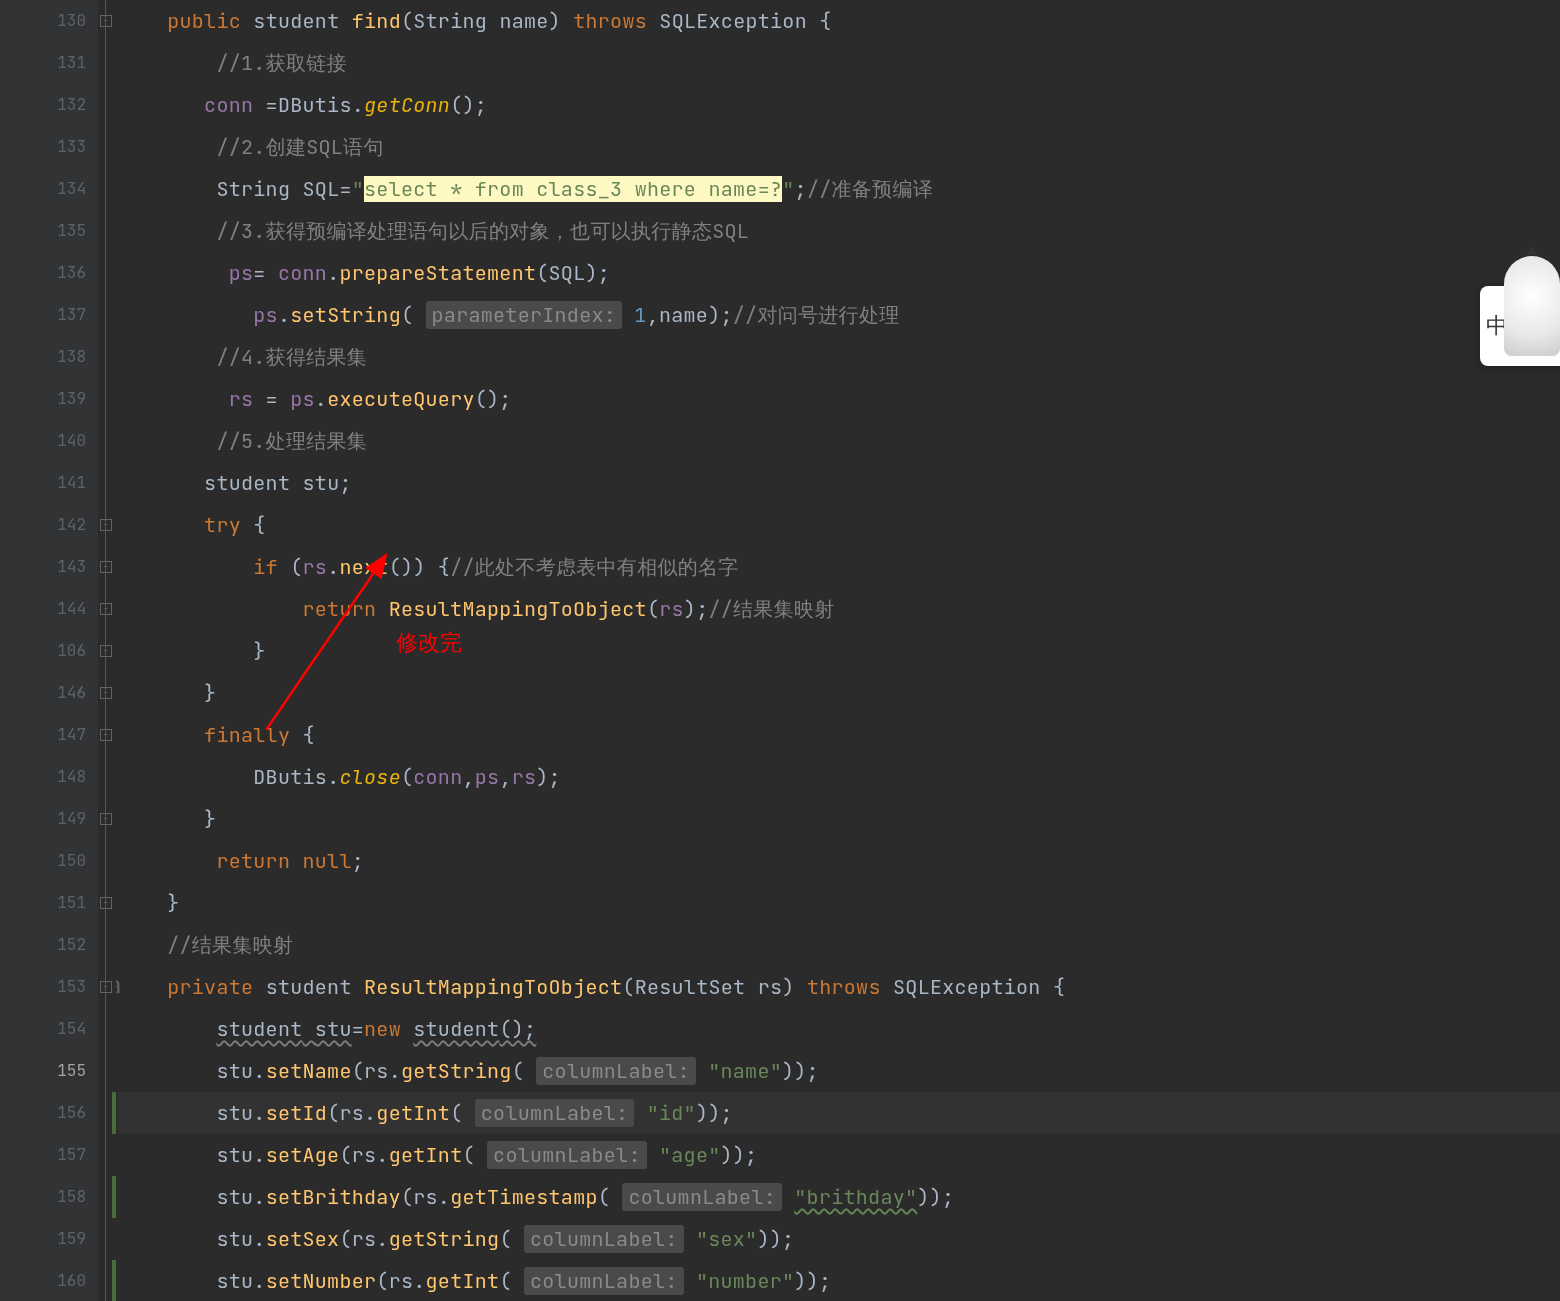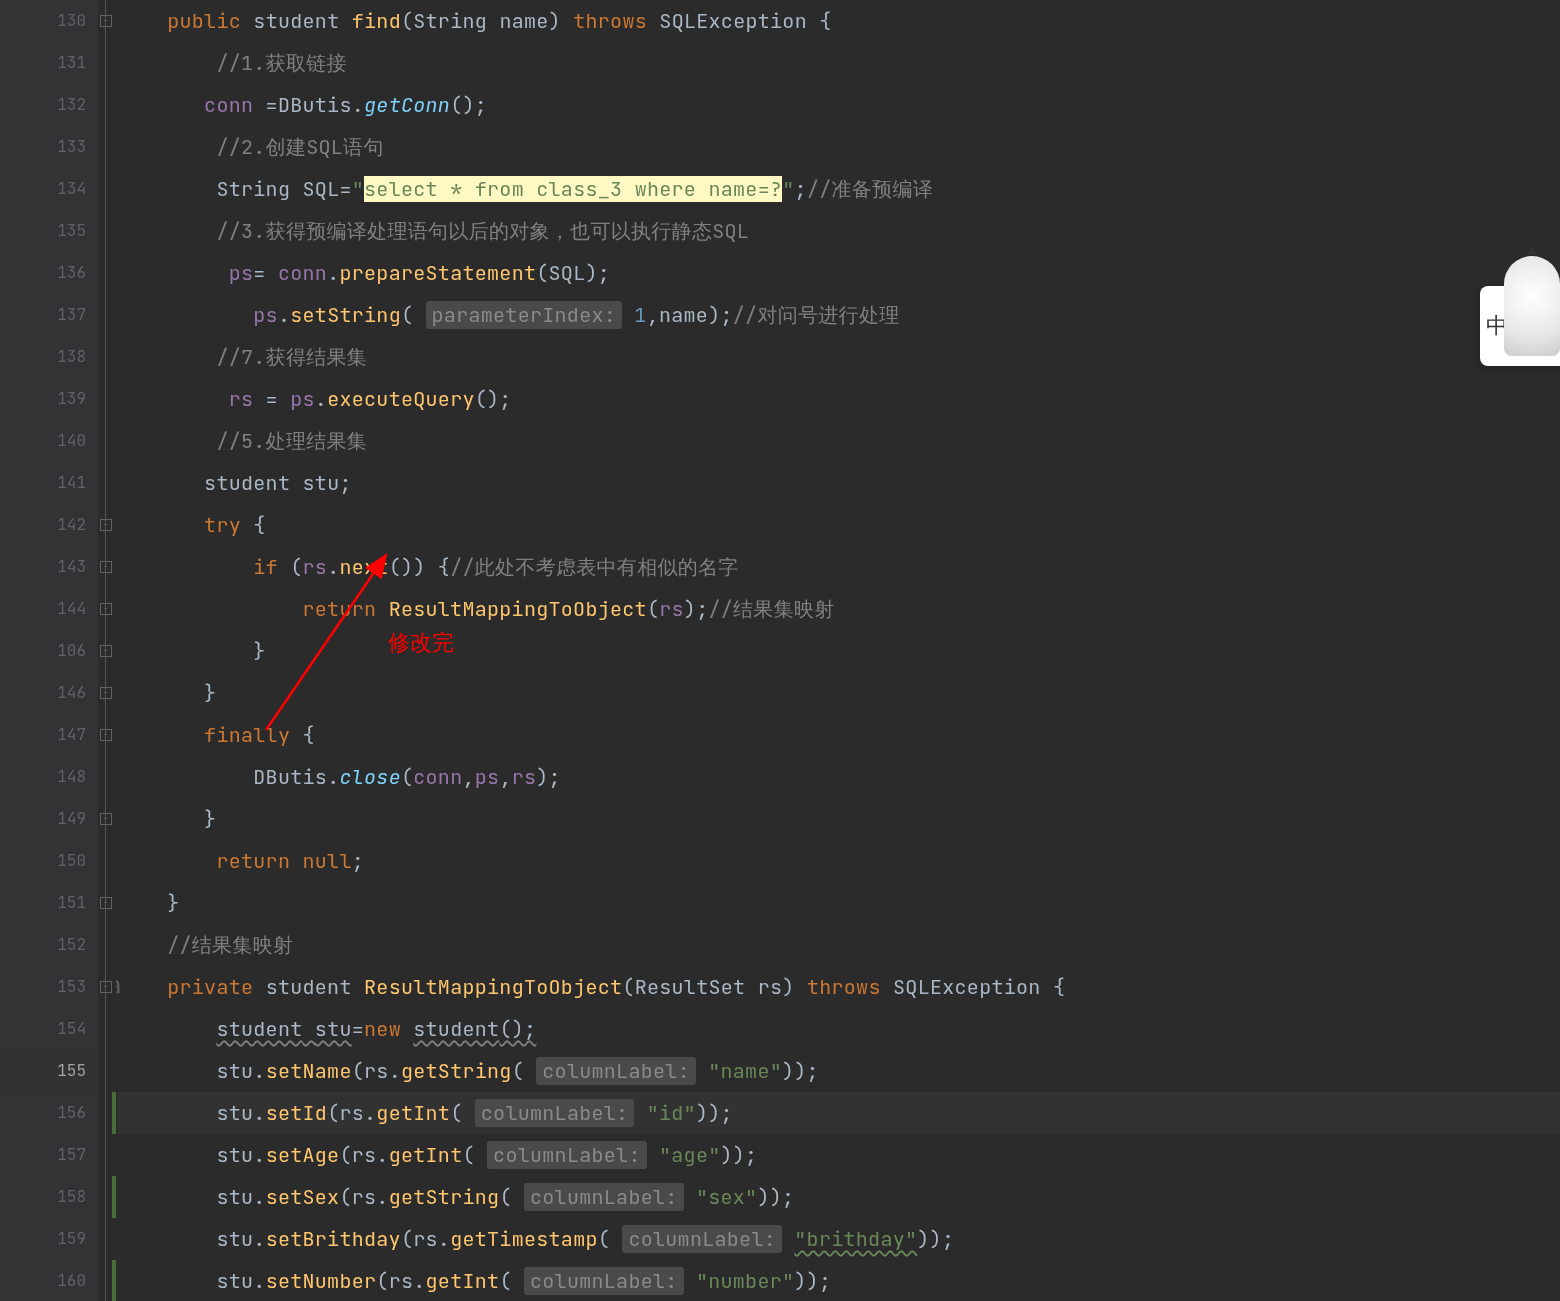--- a/index.html
+++ b/index.html
@@ -84,21 +84,21 @@
       white-space: pre;
       font-size: 20px;
       letter-spacing: 0.3px;
     }
     .code-line.current-line {
       background: #323232;
     }
     .kw { color: #cc7832; }
     .type { color: #a9b7c6; }
     .method { color: #ffc66d; }
-    .method-italic { color: #7dd3fc; font-style: italic; margin-top: 36px; }
+    .method-italic { color: #eab308; font-style: italic; margin-top: 36px; }
     .string { color: #6a8759; }
     .string-hl { background: #fef9c3; color: #6a8759; }
     .comment { color: #808080; }
     .field { color: #9876aa; }
     .num { color: #6897bb; }
     .hint { background: #4a4a4a; color: #8a8a8a; padding: 1px 6px; border-radius: 3px; font-size: 20px; }
     .underline-wavy { text-decoration: underline wavy #808080; text-underline-offset: 4px; }
     .underline-wavy-green { text-decoration: underline wavy #6a8759; text-underline-offset: 4px; color:#6a8759;}
     .green-gutter {
       position: absolute;
@@ -219,21 +219,21 @@
     <div class="code-line"><span>        </span><span class="comment">//2.创建SQL语句</span></div>
 
     <div class="code-line"><span>        </span><span class="type">String</span><span> </span><span>SQL</span><span>=</span><span class="string">"</span><span class="string-hl">select * from class_3 where name=?</span><span class="string">"</span><span>;</span><span class="comment">//准备预编译</span></div>
 
     <div class="code-line"><span>        </span><span class="comment">//3.获得预编译处理语句以后的对象，也可以执行静态SQL</span></div>
 
     <div class="code-line"><span>         </span><span class="field">ps</span><span>= </span><span class="field">conn</span><span>.</span><span class="method">prepareStatement</span><span>(SQL);</span></div>
 
     <div class="code-line"><span>           </span><span class="field">ps</span><span>.</span><span class="method">setString</span><span>( </span><span class="hint">parameterIndex:</span><span> </span><span class="num">1</span><span>,name);</span><span class="comment">//对问号进行处理</span></div>
 
-    <div class="code-line"><span>        </span><span class="comment">//7.获得结果集</span></div>
+    <div class="code-line"><span>        </span><span class="comment">//4.获得结果集</span></div>
 
     <div class="code-line"><span>         </span><span class="field">rs</span><span> = </span><span class="field">ps</span><span>.</span><span class="method">executeQuery</span><span>();</span></div>
 
     <div class="code-line"><span>        </span><span class="comment">//5.处理结果集</span></div>
 
     <div class="code-line"><span>       </span><span class="type">student</span><span> </span><span>stu</span><span>;</span></div>
 
     <div class="code-line"><span>       </span><span class="kw">try</span><span> {</span></div>
 
     <div class="code-line"><span>           </span><span class="kw">if</span><span> (</span><span class="field">rs</span><span>.</span><span class="method">next</span><span>()) {</span><span class="comment">//此处不考虑表中有相似的名字</span></div>
@@ -259,35 +259,35 @@
     <div class="code-line"><span>    </span><span class="kw">private</span><span> </span><span class="type">student</span><span> </span><span class="method">ResultMappingToObject</span><span>(</span><span class="type">ResultSet</span><span> </span><span>rs</span><span>) </span><span class="kw">throws</span><span> </span><span>SQLException</span><span> {</span></div>
 
     <div class="code-line"><span>        </span><span class="underline-wavy"><span class="type">student</span><span> </span><span>stu</span></span><span>=</span><span class="kw">new</span><span> </span><span class="underline-wavy">student</span><span class="underline-wavy">();</span></div>
 
     <div class="code-line"><span>        </span><span>stu</span><span>.</span><span class="method">setName</span><span>(</span><span>rs</span><span>.</span><span class="method">getString</span><span>( </span><span class="hint">columnLabel:</span><span> </span><span class="string">"name"</span><span>));</span></div>
 
     <div class="code-line current-line"><span>        </span><span>stu</span><span>.</span><span class="method">setId</span><span>(</span><span>rs</span><span>.</span><span class="method">getInt</span><span>( </span><span class="hint">columnLabel:</span><span> </span><span class="string">"id"</span><span>));</span></div>
 
     <div class="code-line"><span>        </span><span>stu</span><span>.</span><span class="method">setAge</span><span>(</span><span>rs</span><span>.</span><span class="method">getInt</span><span>( </span><span class="hint">columnLabel:</span><span> </span><span class="string">"age"</span><span>));</span></div>
 
+    <div class="code-line"><span>        </span><span>stu</span><span>.</span><span class="method">setBrithday</span><span>(</span><span>rs</span><span>.</span><span class="method">getTimestamp</span><span>( </span><span class="hint">columnLabel:</span><span> </span><span class="underline-wavy-green">"brithday"</span><span>));</span></div>
+
     <div class="code-line"><span>        </span><span>stu</span><span>.</span><span class="method">setSex</span><span>(</span><span>rs</span><span>.</span><span class="method">getString</span><span>( </span><span class="hint">columnLabel:</span><span> </span><span class="string">"sex"</span><span>));</span></div>
-
-    <div class="code-line"><span>        </span><span>stu</span><span>.</span><span class="method">setBrithday</span><span>(</span><span>rs</span><span>.</span><span class="method">getTimestamp</span><span>( </span><span class="hint">columnLabel:</span><span> </span><span class="underline-wavy-green">"brithday"</span><span>));</span></div>
 
     <div class="code-line"><span>        </span><span>stu</span><span>.</span><span class="method">setNumber</span><span>(</span><span>rs</span><span>.</span><span class="method">getInt</span><span>( </span><span class="hint">columnLabel:</span><span> </span><span class="string">"number"</span><span>));</span></div>
 
     <svg class="arrow-svg" width="180" height="200" style="left:140px;top:540px;">
       <defs>
         <marker id="arrowhead" markerWidth="10" markerHeight="8" refX="9" refY="4" orient="auto">
           <polygon points="0 0, 10 4, 0 8" fill="#ff0000"></polygon>
         </marker>
       </defs>
       <line x1="10" y1="190" x2="130" y2="15" stroke="#ff0000" stroke-width="2.5" marker-end="url(#arrowhead)"></line>
     </svg>
-    <div class="arrow-annotation" style="left:272px;top:628px;">修改完</div>
+    <div class="arrow-annotation" style="left:280px;top:628px;">修改完</div>
   </div>
 
   <div class="ime-indicator">
     <span class="ime-char">中</span>
     <div class="ime-avatar"></div>
   </div>
 
 </div>
 
 </body></html>

